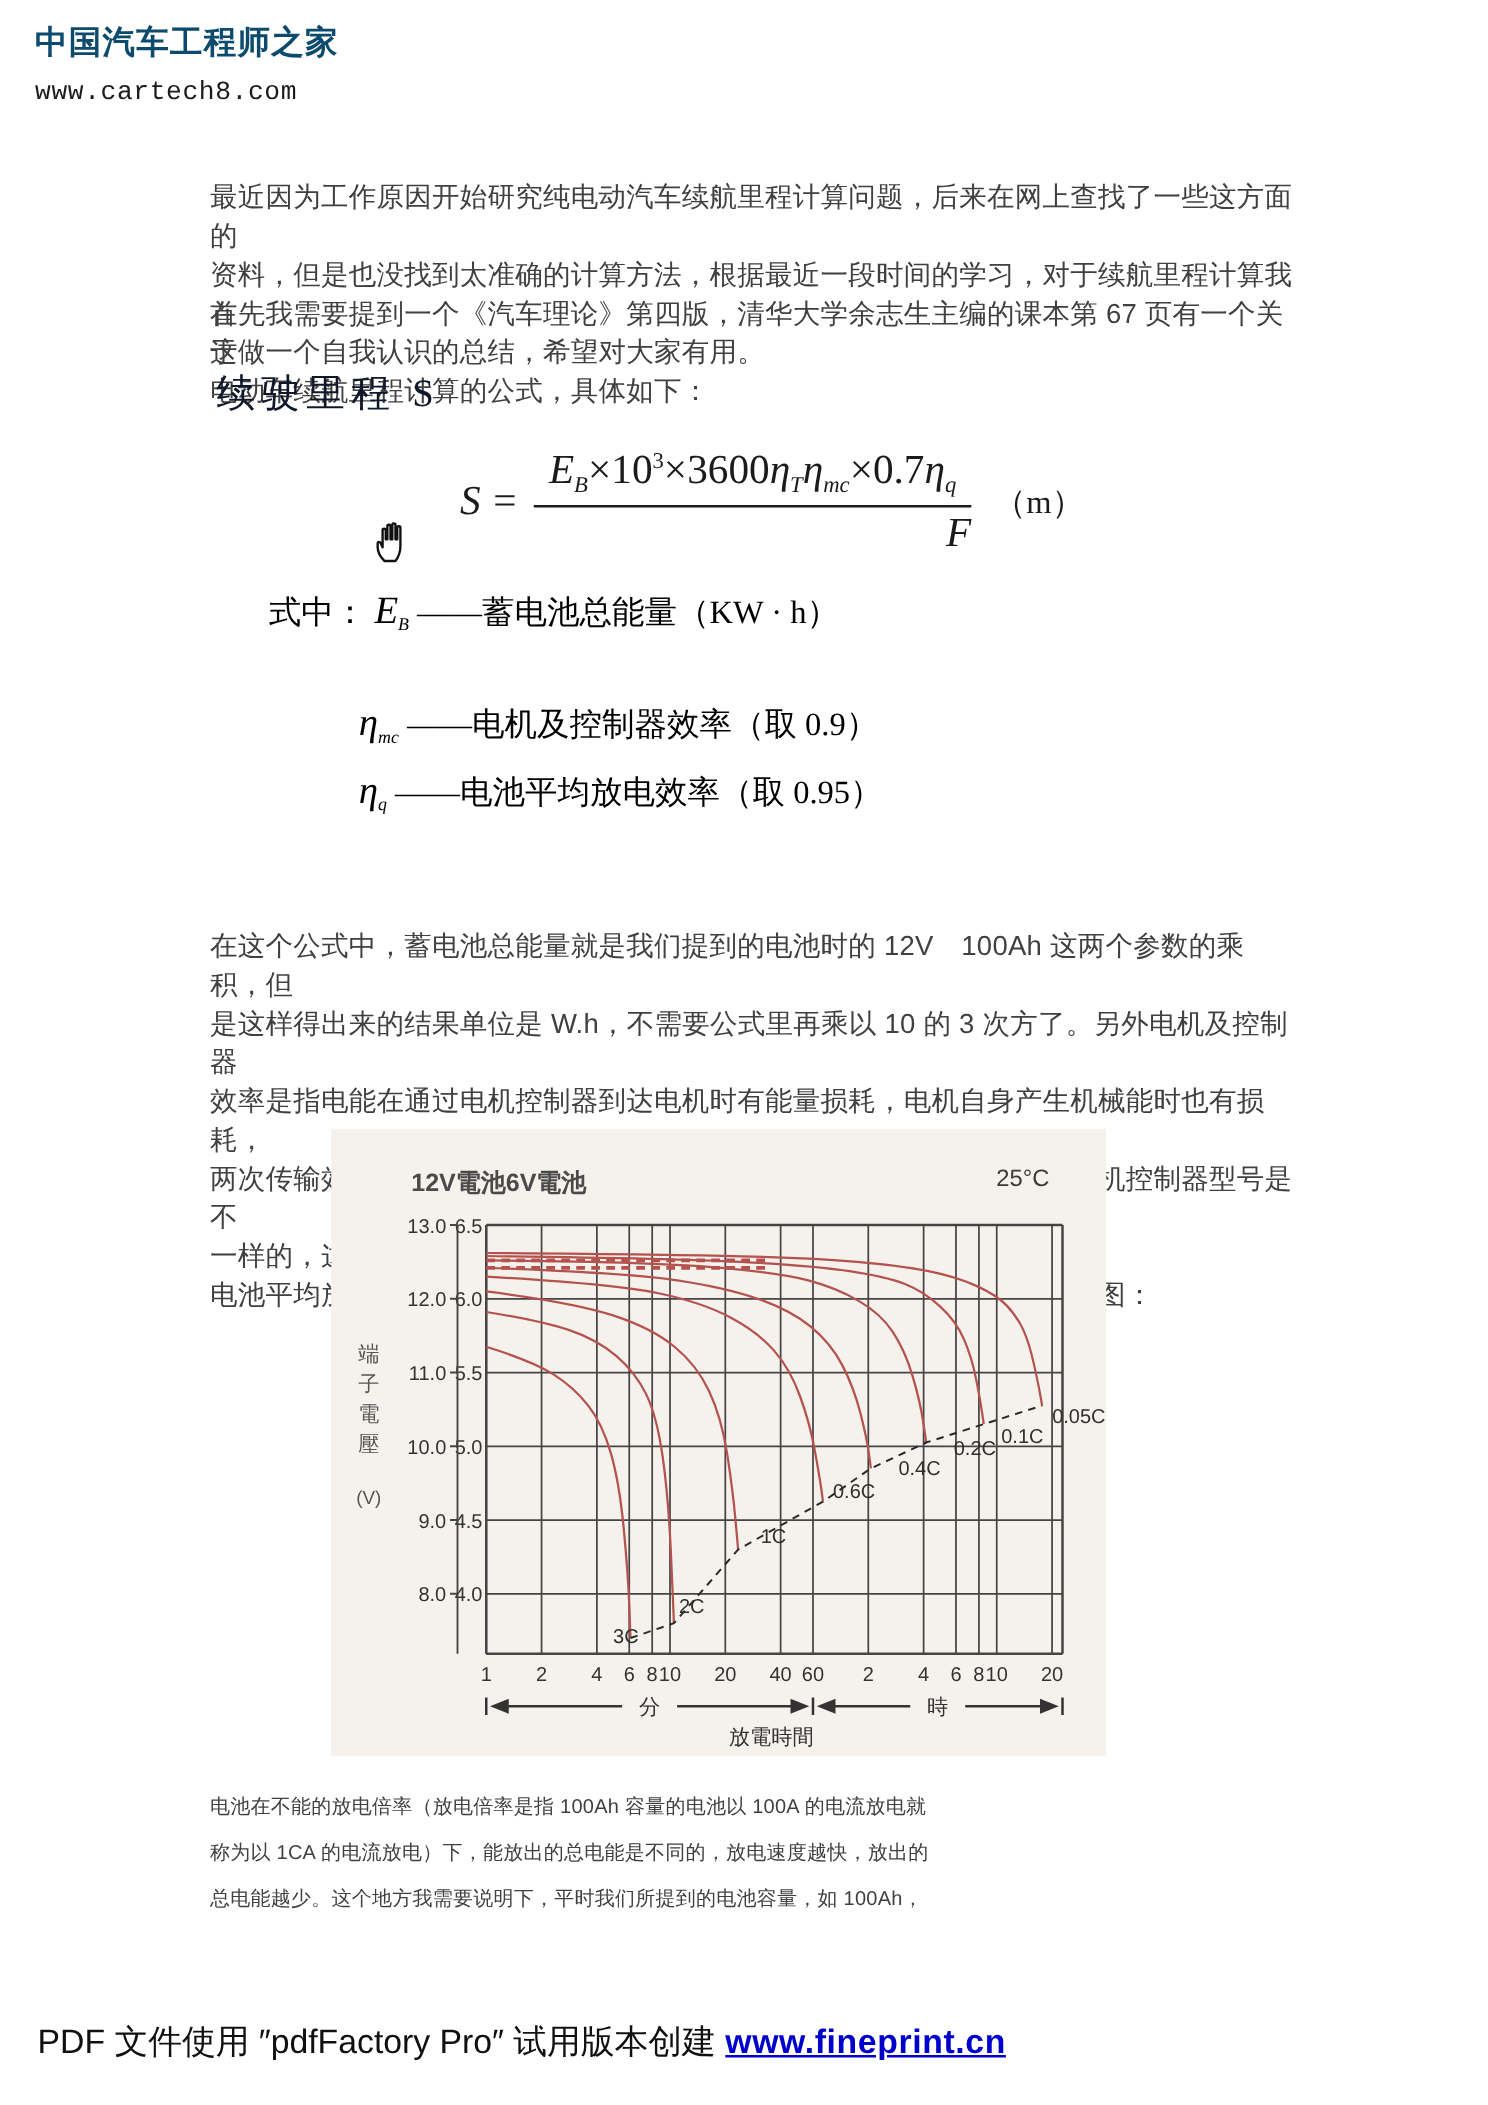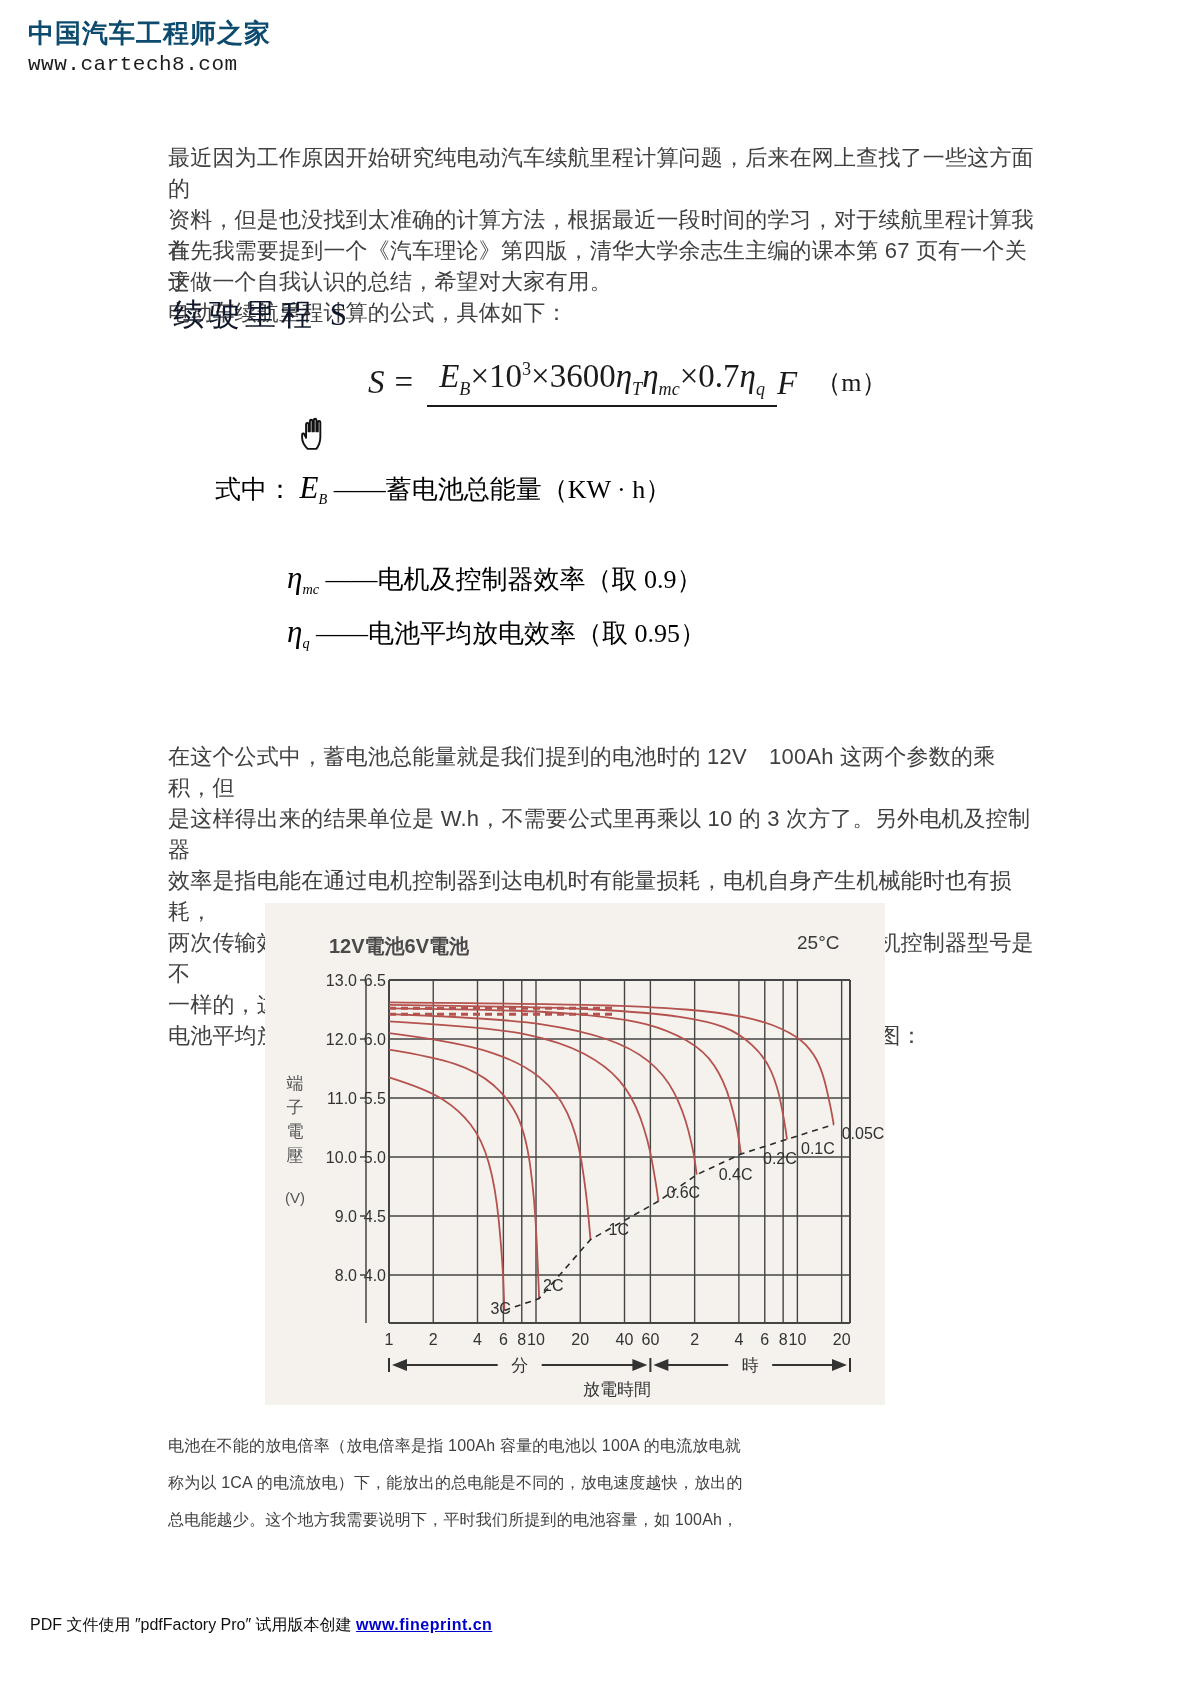--- a/index.html
+++ b/index.html
@@ -3,48 +3,48 @@
 <meta charset="utf-8">
 <style>
   html,body{margin:0;padding:0;}
   body{
     width:1190px;height:1684px;position:relative;background:#ffffff;
     font-family:"Liberation Sans",sans-serif;color:#161616;overflow:hidden;
   }
   
   .logo{position:absolute;left:28px;top:16px;}
   .logo-title{font-family:"Liberation Serif",serif;font-weight:bold;font-size:26px;color:#0c4a6e;letter-spacing:1px;}
-  .logo-url{font-family:"Liberation Mono",monospace;font-size:21px;color:#1c1c1c;margin-top:2px;letter-spacing:0.5px;}
+  .logo-url{font-family:"Liberation Mono",monospace;font-size:21px;color:#1c1c1c;margin-top:12px;letter-spacing:0.5px;}
   
   .para{position:absolute;left:168px;width:868px;font-size:22px;line-height:31px;
         color:#404040;white-space:pre-line;letter-spacing:0.2px;}
   .para.p4{font-size:16px;line-height:37px;}
   
   .f-heading{position:absolute;left:173px;top:294px;font-family:"Liberation Serif",serif;
              font-size:31px;color:#0f172a;letter-spacing:5px;}
   .formula-main{position:absolute;left:368px;top:358px;display:flex;align-items:center;
                 font-family:"Liberation Serif",serif;font-size:33px;color:#1b1b1b;}
   .f-S{font-style:italic;margin-right:10px;}
   .f-eq{margin-right:14px;}
-  .frac{display:inline-flex;flex-direction:row;align-items:center;}
+  .frac{display:inline-flex;flex-direction:column;align-items:flex-end;}
   .frac .num{padding:0 12px 5px;border-bottom:2px solid #1b1b1b;white-space:nowrap;}
   .frac .den{padding-top:3px;font-style:italic;}
   .vr{font-style:italic;}
   .op{font-style:normal;}
   .formula-main sub,.f-def sub{font-size:0.55em;font-style:italic;}
   .formula-main sup{font-size:0.55em;}
   .f-unit{font-size:26px;margin-left:18px;white-space:nowrap;}
   .hand{position:absolute;left:298px;top:414px;}
   .f-def{position:absolute;font-size:26px;color:#000000;font-family:"Liberation Serif",serif;white-space:nowrap;}
   .f-def .sym{font-style:italic;font-size:31px;}
   
   .chart{position:absolute;left:265px;top:903px;width:620px;height:502px;background:#f5f2ee;}
   .chart svg text{font-family:"Liberation Sans",sans-serif;}
   
-  .footer{position:absolute;left:30px;top:1615px;font-size:16px;color:#101010;white-space:nowrap;}
+  .footer{position:absolute;left:30px;top:1615px;font-size:27px;color:#101010;white-space:nowrap;}
   .footer a{color:#0000cc;text-decoration:underline;font-weight:bold;letter-spacing:0.5px;}
 </style>
 </head>
 <body>
 
 <div class="logo">
   <div class="logo-title">中国汽车工程师之家</div>
   <div class="logo-url">www.cartech8.com</div>
 </div>
 

